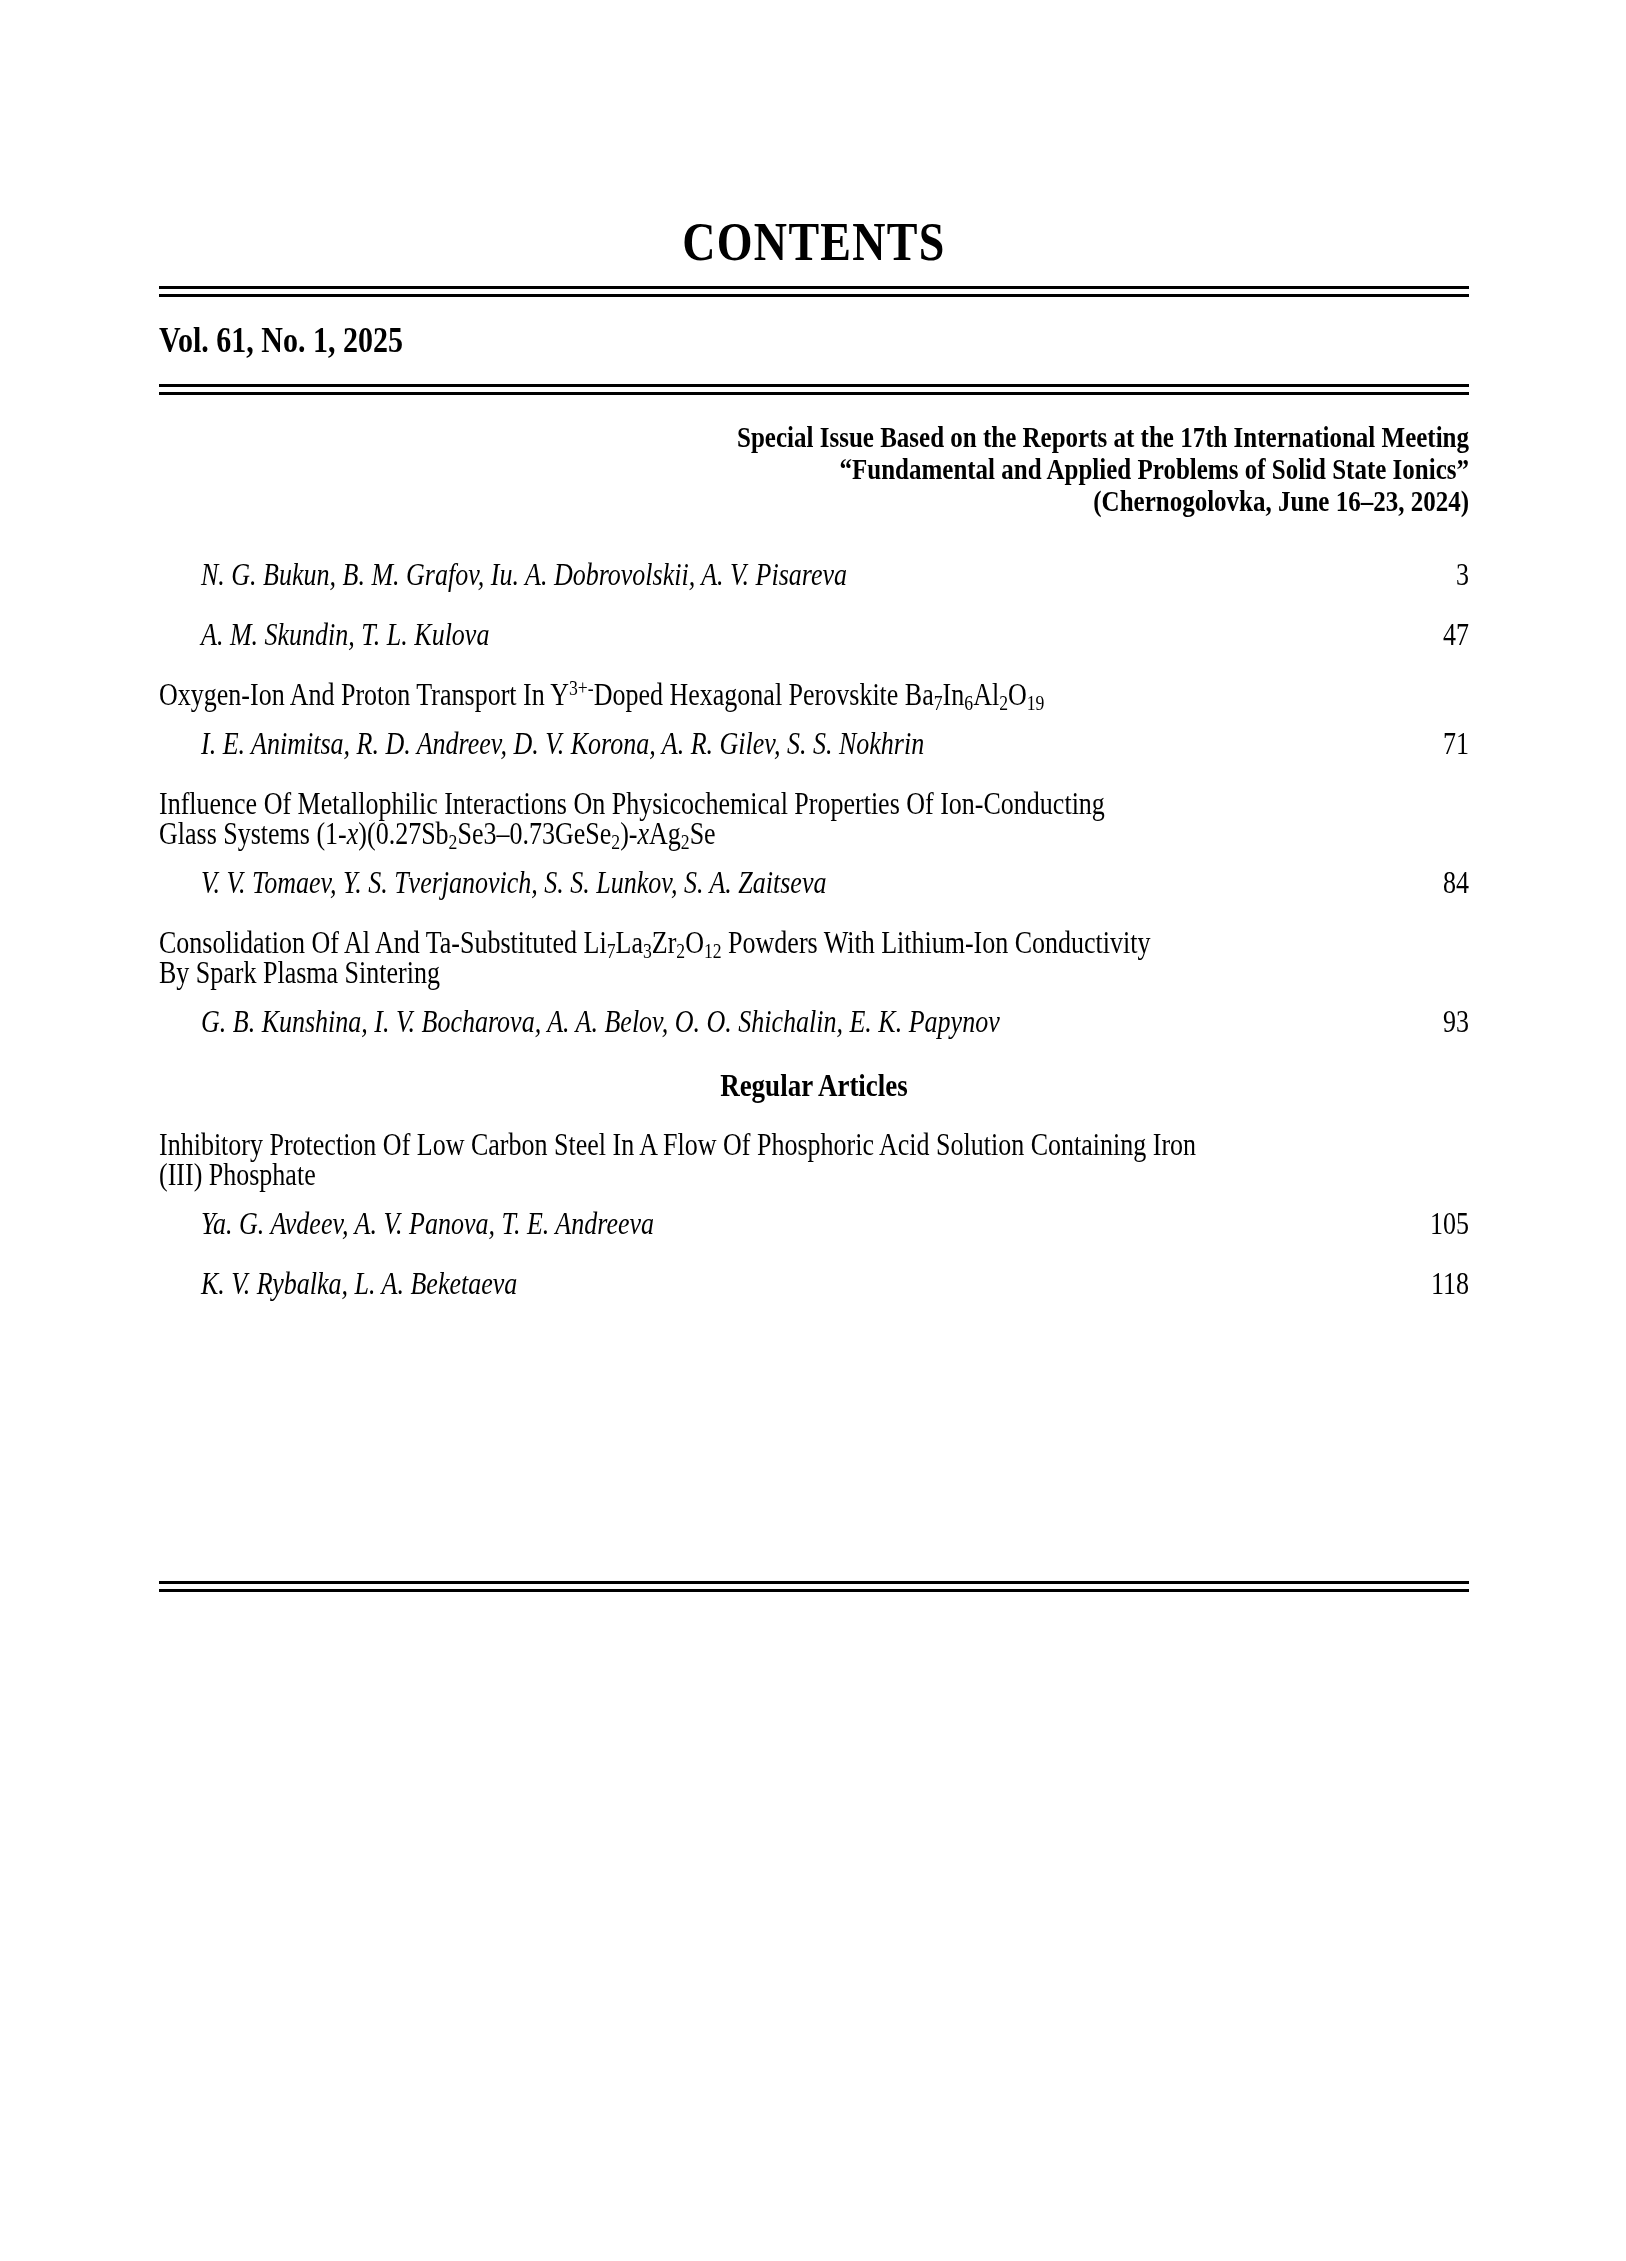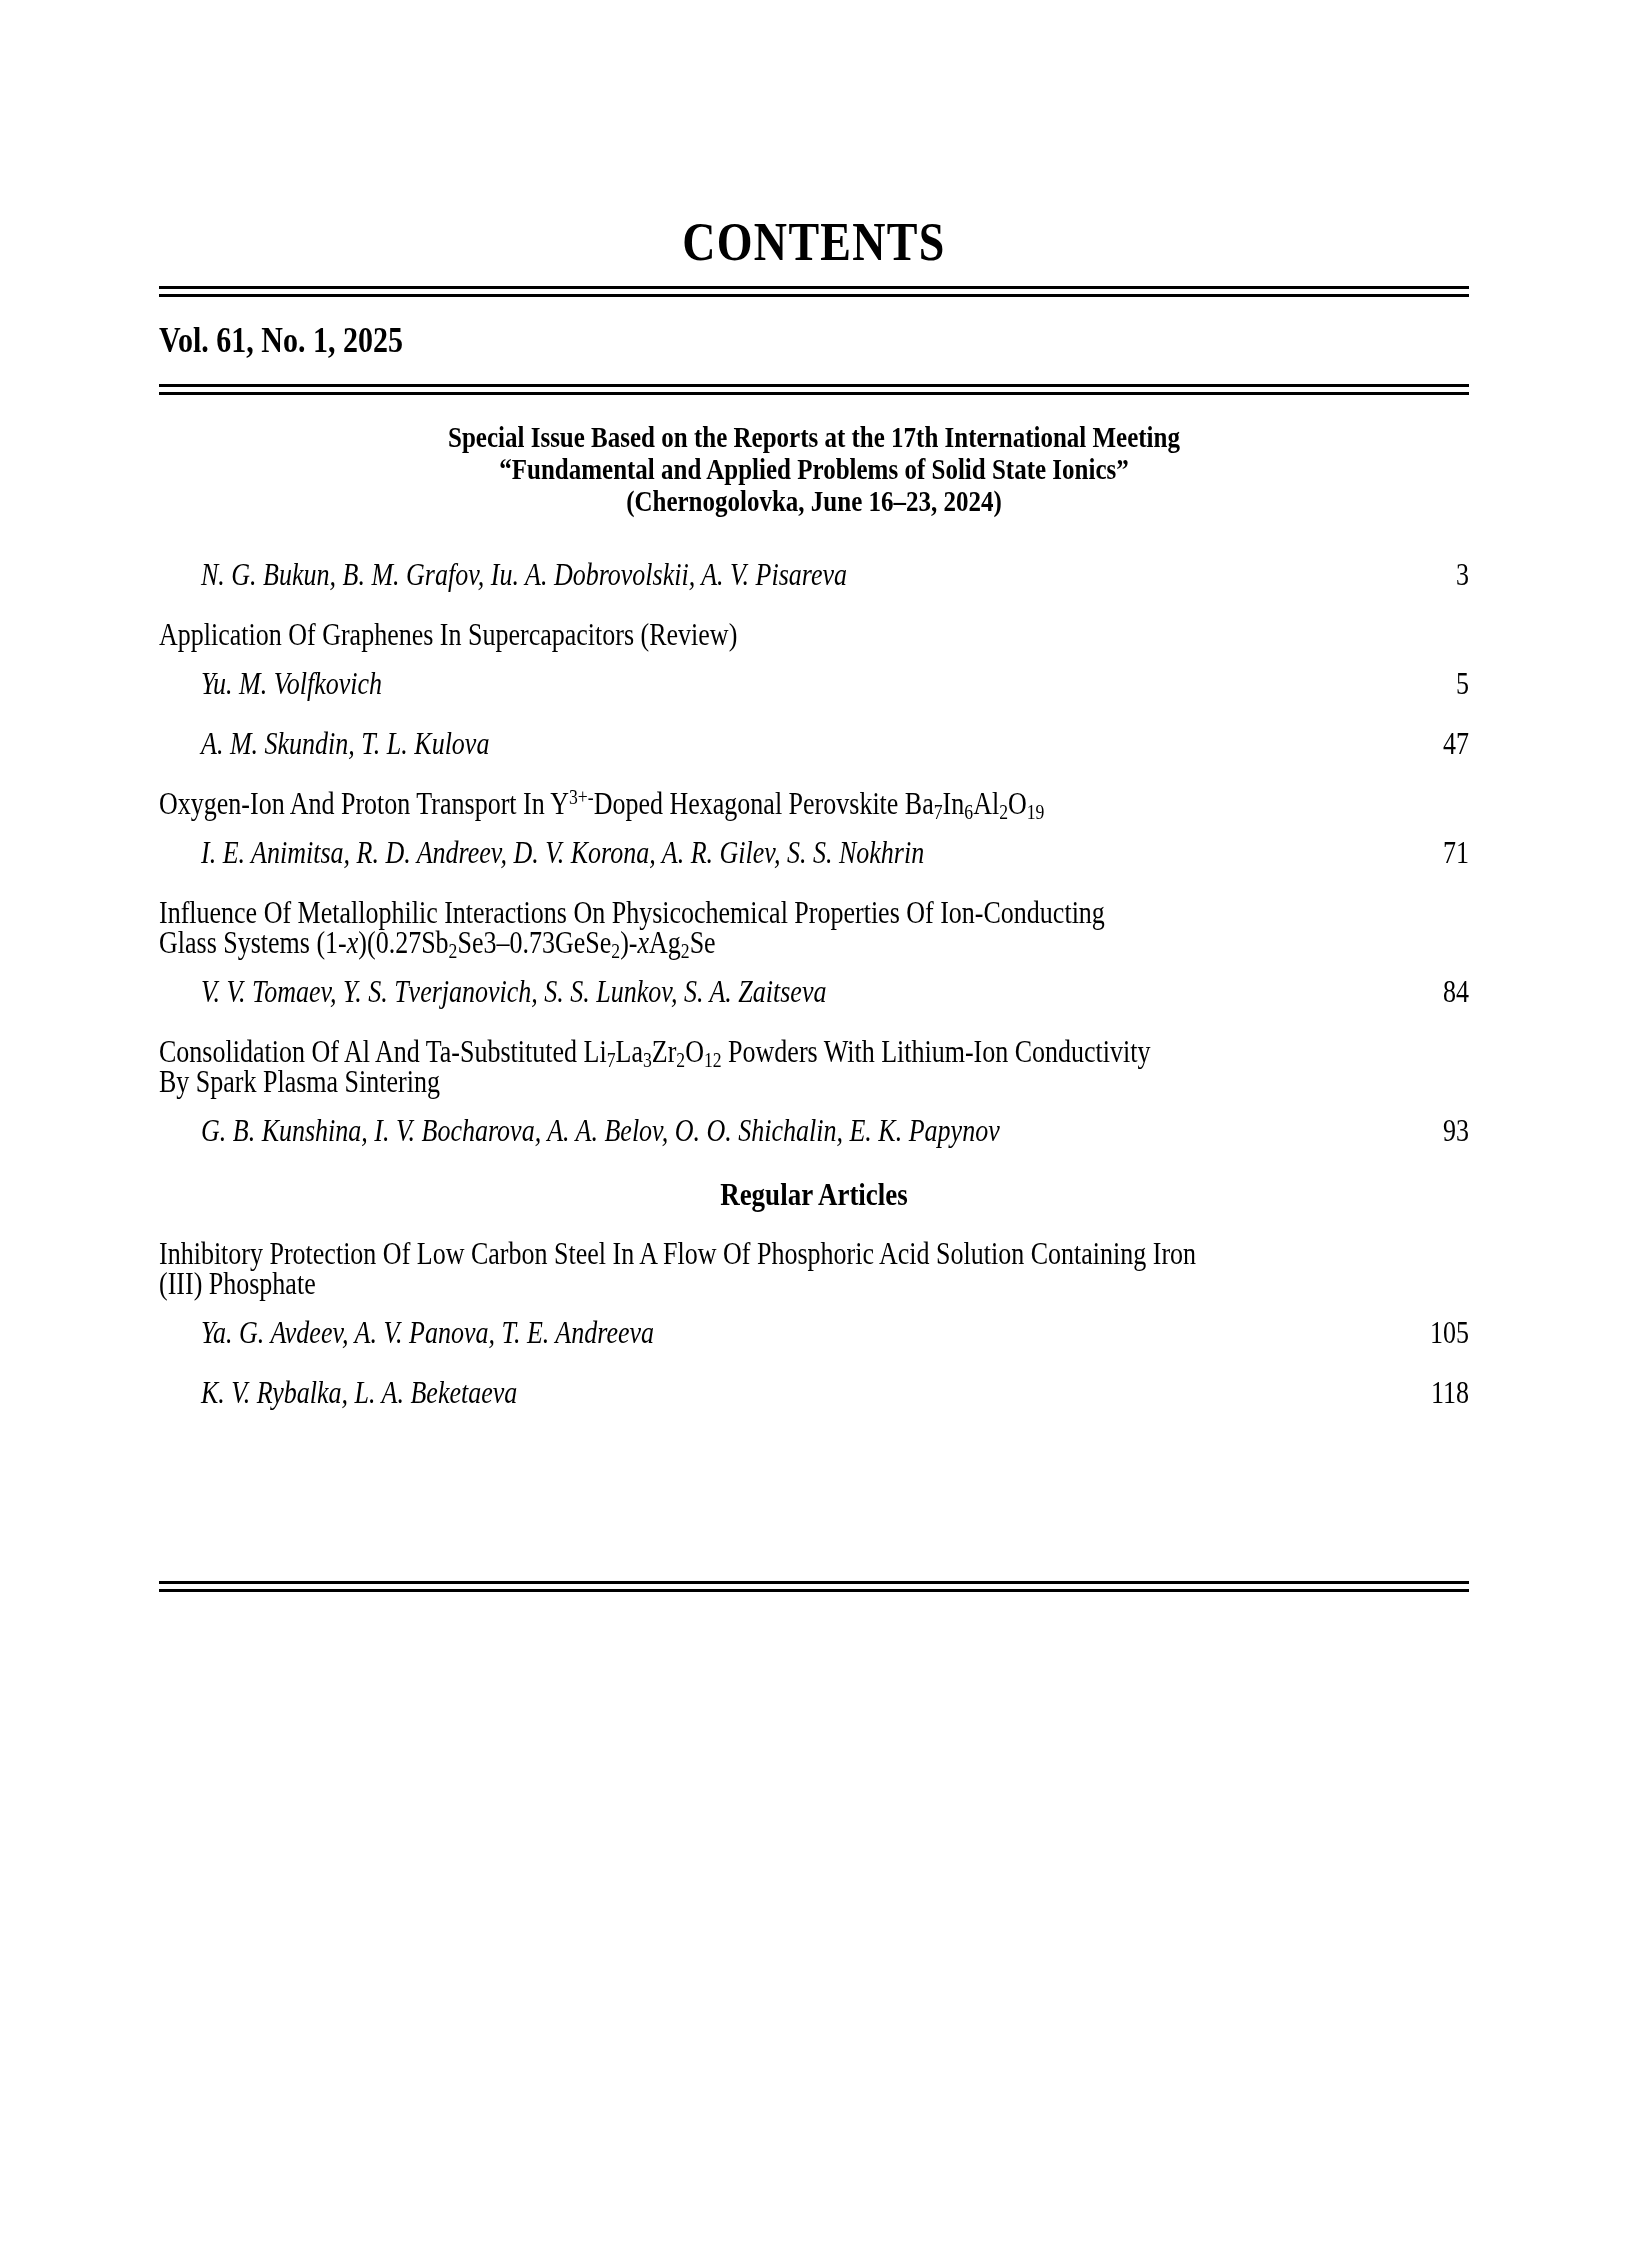--- a/index.html
+++ b/index.html
@@ -25,21 +25,21 @@
   .rule-top    { top:255px; }
   .rule-mid    { top:353px; }
   .rule-bottom { top:1550px; }
 
   .volume-line {
     position:absolute; left:159px; top:291px;
     font-size:30px; font-weight:bold; line-height:1;
   }
   .special-heading {
     position:absolute; left:159px; top:388px; width:1310px;
-    text-align:center; font-weight:bold; font-size:25px;
+    text-align:right; font-weight:bold; font-size:25px;
   }
   .special-heading .hline { line-height:32px; }
 
   .toc {
     position:absolute; left:159px; top:508px; width:1310px;
     font-size:26px;
   }
   .toc > :first-child { margin-top:0; }
   .entry { margin-top:30px; }
   .tline { line-height:30px; }
@@ -73,29 +73,20 @@
     <div class="hline stretch">Special Issue Based on the Reports at the 17th International Meeting</div>
     <div class="hline stretch">“Fundamental and Applied Problems of Solid State Ionics”</div>
     <div class="hline stretch">(Chernogolovka, June 16–23, 2024)</div>
   </div>
 
   <div class="toc" id="toc">
       <div class="entry">
         <div class="authors-row stretch">
           <span>N. G. Bukun, B. M. Grafov, Iu. A. Dobrovolskii, A. V. Pisareva</span>
           <span class="page-num">3</span>
-        </div>
-      </div>
-      <div class="entry">
-        <div class="title">
-          <div class="tline stretch">Application Of Graphenes In Supercapacitors (Review)</div>
-        </div>
-        <div class="authors-row stretch">
-          <span>Yu. M. Volfkovich</span>
-          <span class="page-num">5</span>
         </div>
       </div>
       <div class="entry">
         <div class="authors-row stretch">
           <span>A. M. Skundin, T. L. Kulova</span>
           <span class="page-num">47</span>
         </div>
       </div>
       <div class="entry">
         <div class="title">

